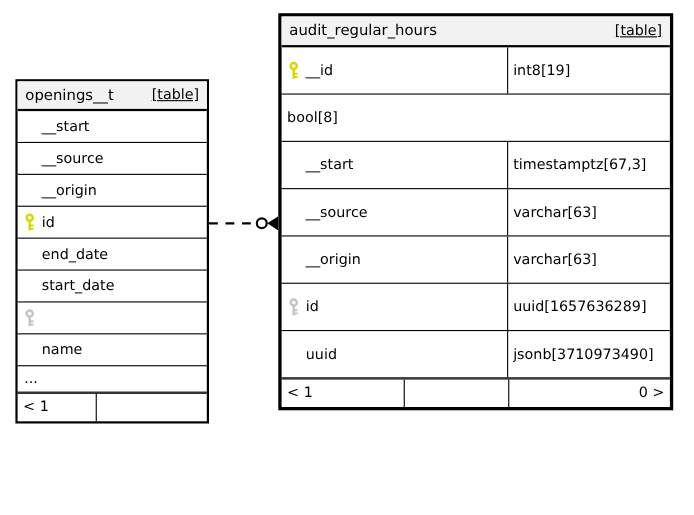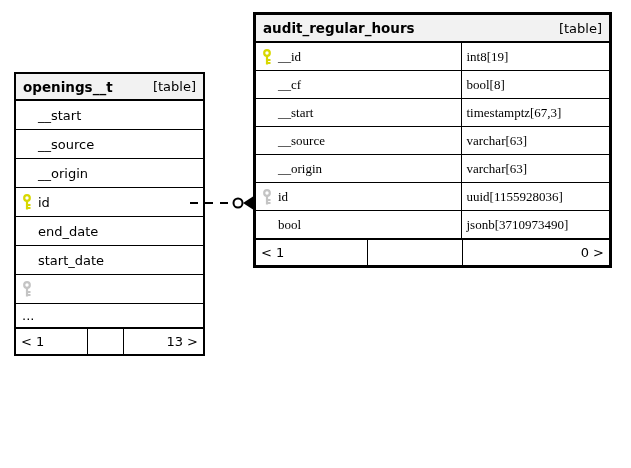--- a/index.html
+++ b/index.html
@@ -11,42 +11,42 @@
   html,body{margin:0;padding:0;}
   body{
     width:631px;height:468px;background:#ffffff;
     font-family:"DejaVu Sans","Liberation Sans",sans-serif;
     color:#000;position:relative;overflow:hidden;
   }
   .canvas{position:absolute;inset:0;}
 
   
   .tbl{position:absolute;background:#fff;box-sizing:border-box;}
-  .tbl-left{left:14px;top:72px;width:191px;border:2px solid var(--line);}
+  .tbl-left{left:14px;top:72px;width:176px;border:2px solid var(--line);}
   .tbl-right{left:253px;top:12px;width:359px;border:3px solid var(--line);}
 
   .tbl-header{
     display:flex;justify-content:space-between;align-items:center;
     background:var(--hdr-bg);border-bottom:2px solid var(--line);
     padding:0 7px;box-sizing:border-box;
   }
   .tbl-left .tbl-header{height:27px;}
   .tbl-right .tbl-header{height:28px;}
-  .tbl-title{font-weight:bold;font-size:13.5px;}
-  .tbl-tag{font-size:13px;}
+  .tbl-title{font-weight:normal;font-size:13.5px;}
+  .tbl-tag{font-size:13px;text-decoration:underline;}
 
   .row{
     position:relative;display:flex;align-items:center;
     border-bottom:1.5px solid var(--line);box-sizing:border-box;
     font-size:13px;
   }
   .row:last-of-type{border-bottom:none;}
   .tbl-left .row{height:29px;padding-left:22px;}
   .tbl-left .row.ellipsis{height:24px;padding-left:6px;}
-  .tbl-right .row{height:28px;padding:0;font-family:Liberation Serif, serif;}
+  .tbl-right .row{height:43px;padding:0;}
 
   .cell-name{
     position:relative;display:flex;align-items:center;
     width:205.5px;height:100%;border-right:1.5px solid var(--line);
     padding-left:22px;box-sizing:border-box;
   }
   .cell-type{
     display:flex;align-items:center;flex:1;height:100%;
     padding-left:5px;box-sizing:border-box;
   }
@@ -118,28 +118,30 @@
     <div class="row">
       <span class="key">
         <svg width="10" height="17" viewBox="0 0 10 17">
           <circle cx="5" cy="4.5" r="2.8" fill="none" stroke="var(--fk)" stroke-width="2.2"></circle>
           <line x1="5" y1="7" x2="5" y2="16" stroke="var(--fk)" stroke-width="2.2"></line>
           <line x1="5" y1="11.5" x2="8.5" y2="11.5" stroke="var(--fk)" stroke-width="1.8"></line>
           <line x1="5" y1="14.5" x2="8.5" y2="14.5" stroke="var(--fk)" stroke-width="1.8"></line>
         </svg>
       </span>
     </div>
+    <div class="row">
+      <span>name</span>
+    </div>
     <div class="row ellipsis">
       <span>...</span>
     </div>
 
     <div class="pager">
       <div class="pcell prev">&lt; 1</div>
       <div class="pcell mid"></div>
-      <div class="pcell next">13 &gt;</div>
     </div>
   </div>
 
   <svg class="connector" viewBox="0 0 70 26">
     <line x1="4" y1="13" x2="46" y2="13" stroke="#000" stroke-width="2" stroke-dasharray="8 7"></line>
     <circle cx="52" cy="13" r="4.5" fill="#fff" stroke="#000" stroke-width="2"></circle>
     <polygon points="57,13 67,6.5 67,19.5" fill="#000"></polygon>
   </svg>
 
   <div class="tbl tbl-right">
@@ -159,23 +161,20 @@
           </svg>
         </span>
         <span>__id</span>
       </div>
       <div class="cell-type">
         <span>int8[19]</span>
       </div>
     </div>
 
     <div class="row">
-      <div class="cell-name">
-        <span>__cf</span>
-      </div>
       <div class="cell-type">
         <span>bool[8]</span>
       </div>
     </div>
 
     <div class="row">
       <div class="cell-name">
         <span>__start</span>
       </div>
       <div class="cell-type">
@@ -207,27 +206,27 @@
           <svg width="10" height="17" viewBox="0 0 10 17">
             <circle cx="5" cy="4.5" r="2.8" fill="none" stroke="var(--fk)" stroke-width="2.2"></circle>
             <line x1="5" y1="7" x2="5" y2="16" stroke="var(--fk)" stroke-width="2.2"></line>
             <line x1="5" y1="11.5" x2="8.5" y2="11.5" stroke="var(--fk)" stroke-width="1.8"></line>
             <line x1="5" y1="14.5" x2="8.5" y2="14.5" stroke="var(--fk)" stroke-width="1.8"></line>
           </svg>
         </span>
         <span>id</span>
       </div>
       <div class="cell-type">
-        <span>uuid[1155928036]</span>
-      </div>
-    </div>
-
-    <div class="row">
-      <div class="cell-name">
-        <span>bool</span>
+        <span>uuid[1657636289]</span>
+      </div>
+    </div>
+
+    <div class="row">
+      <div class="cell-name">
+        <span>uuid</span>
       </div>
       <div class="cell-type">
         <span>jsonb[3710973490]</span>
       </div>
     </div>
 
     <div class="pager">
       <div class="pcell prev">&lt; 1</div>
       <div class="pcell mid"></div>
       <div class="pcell next">0 &gt;</div>

